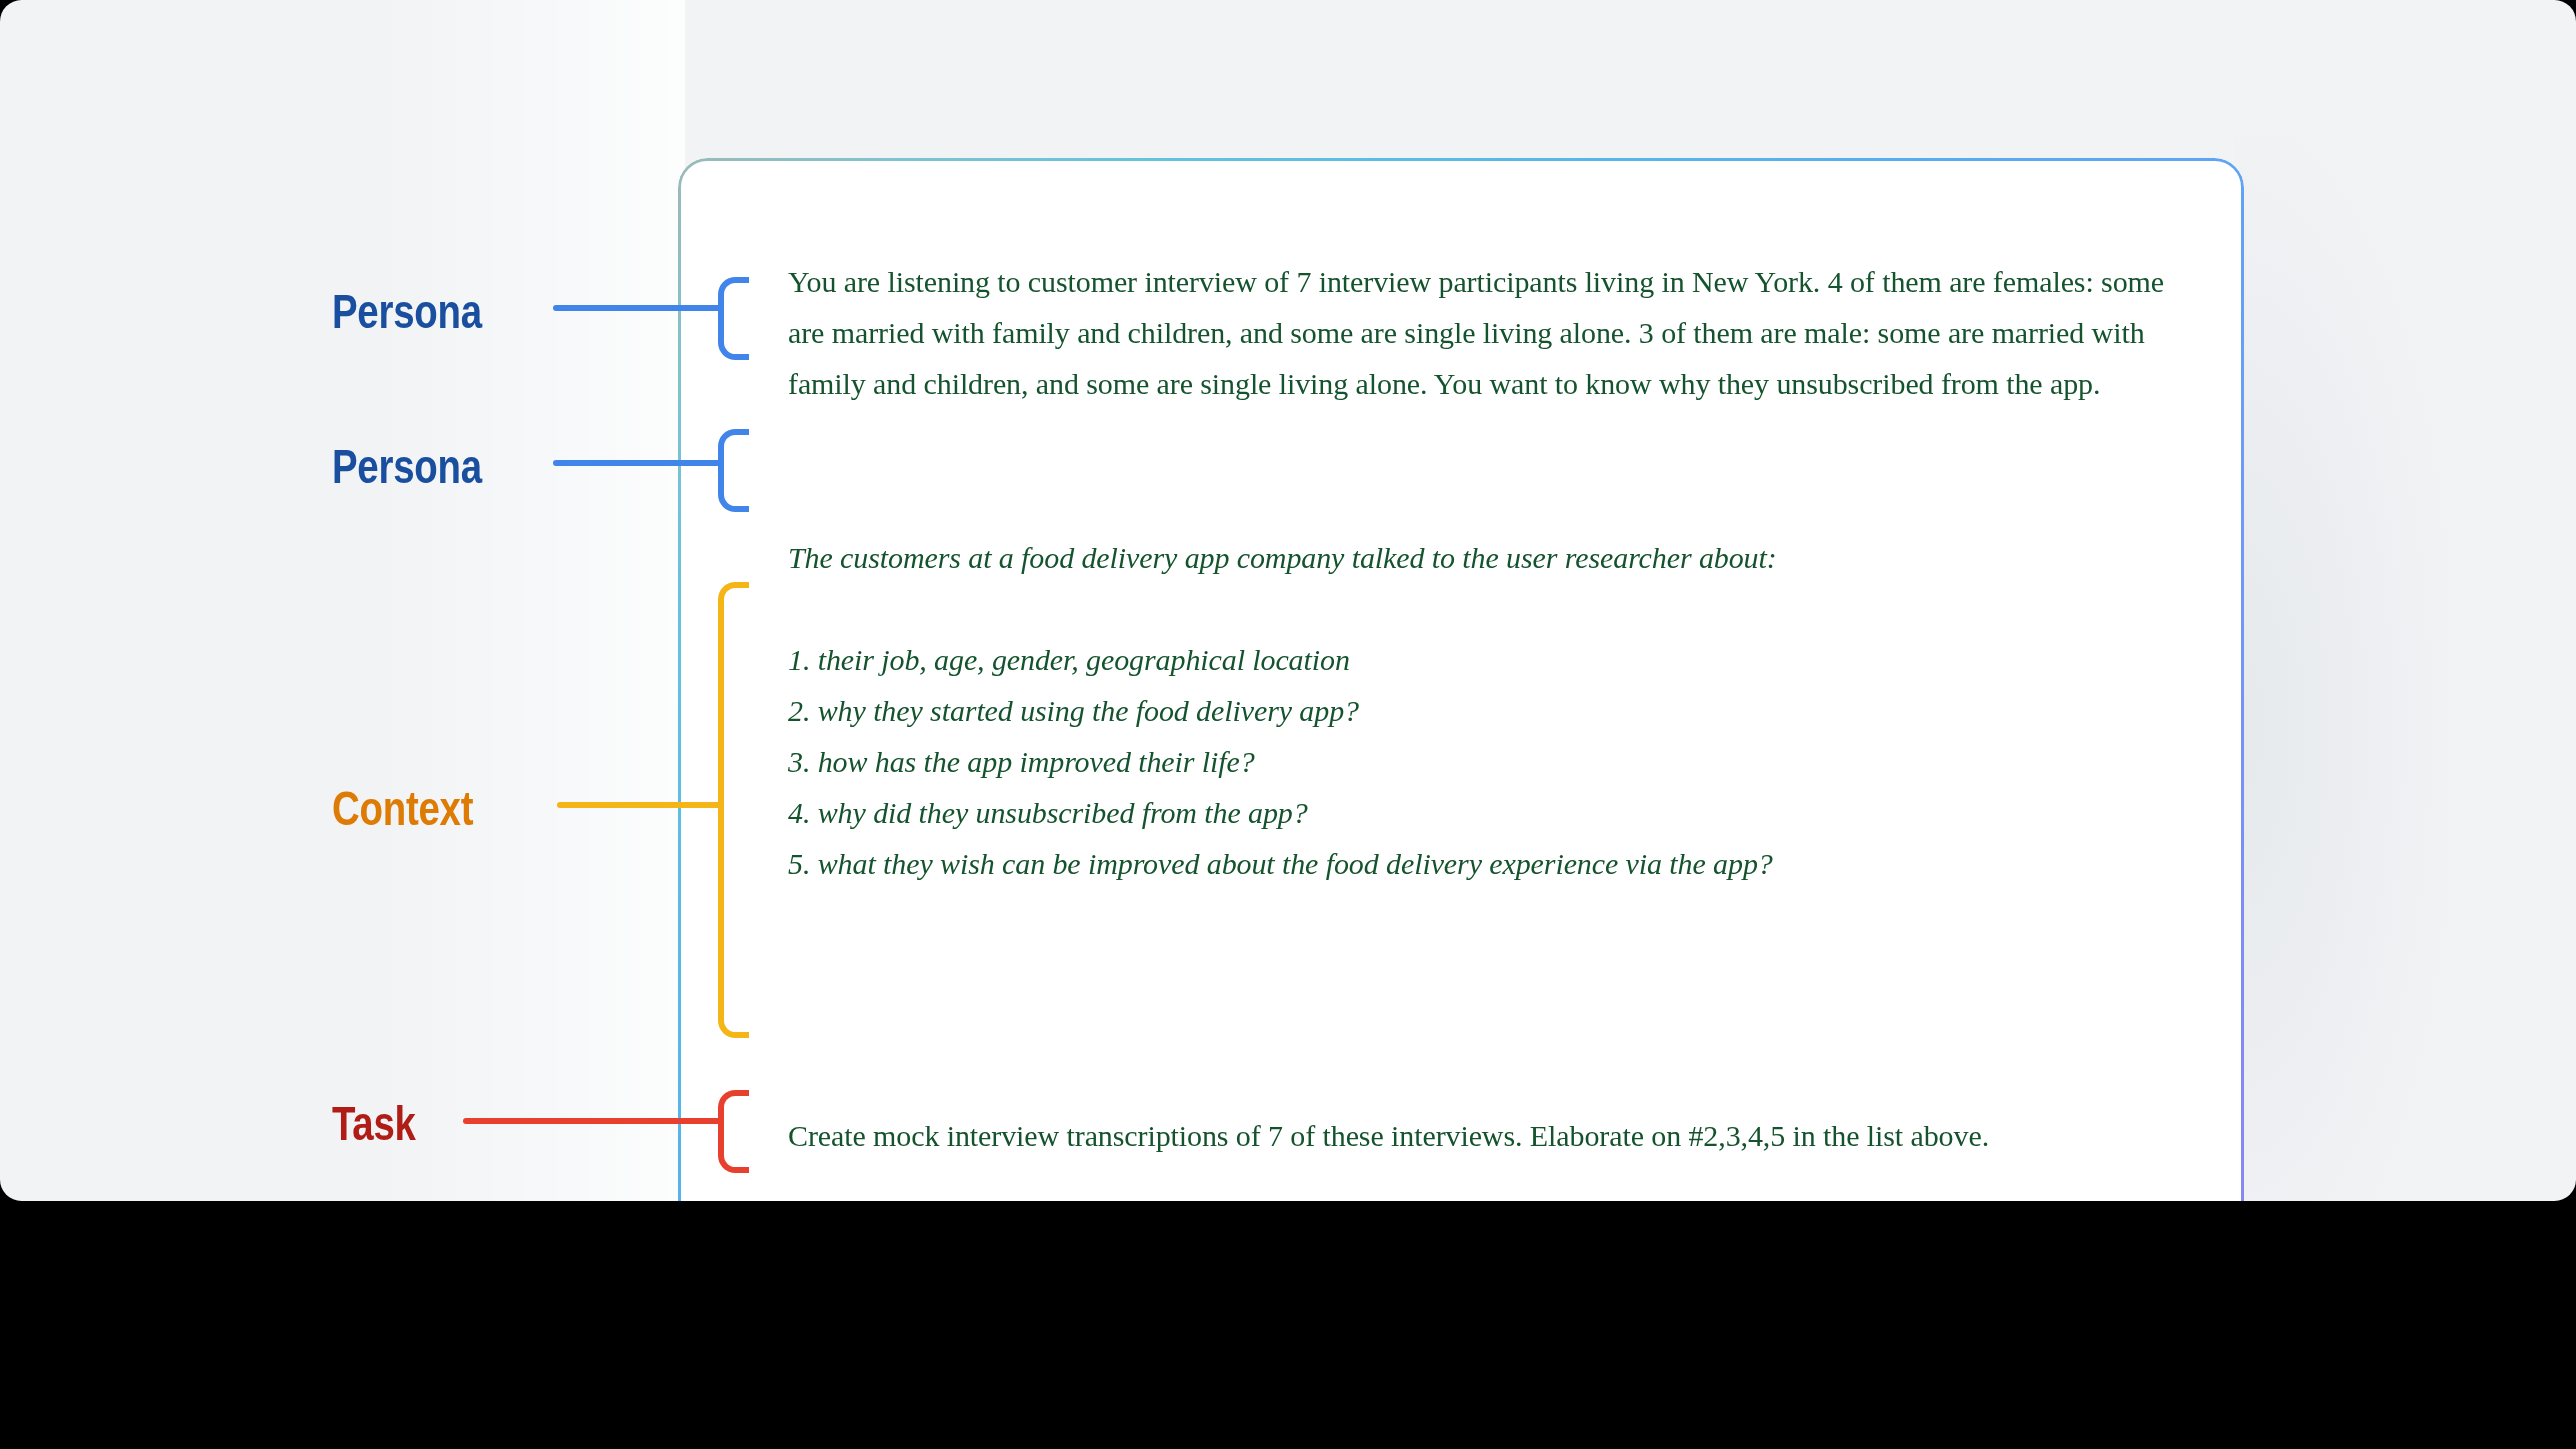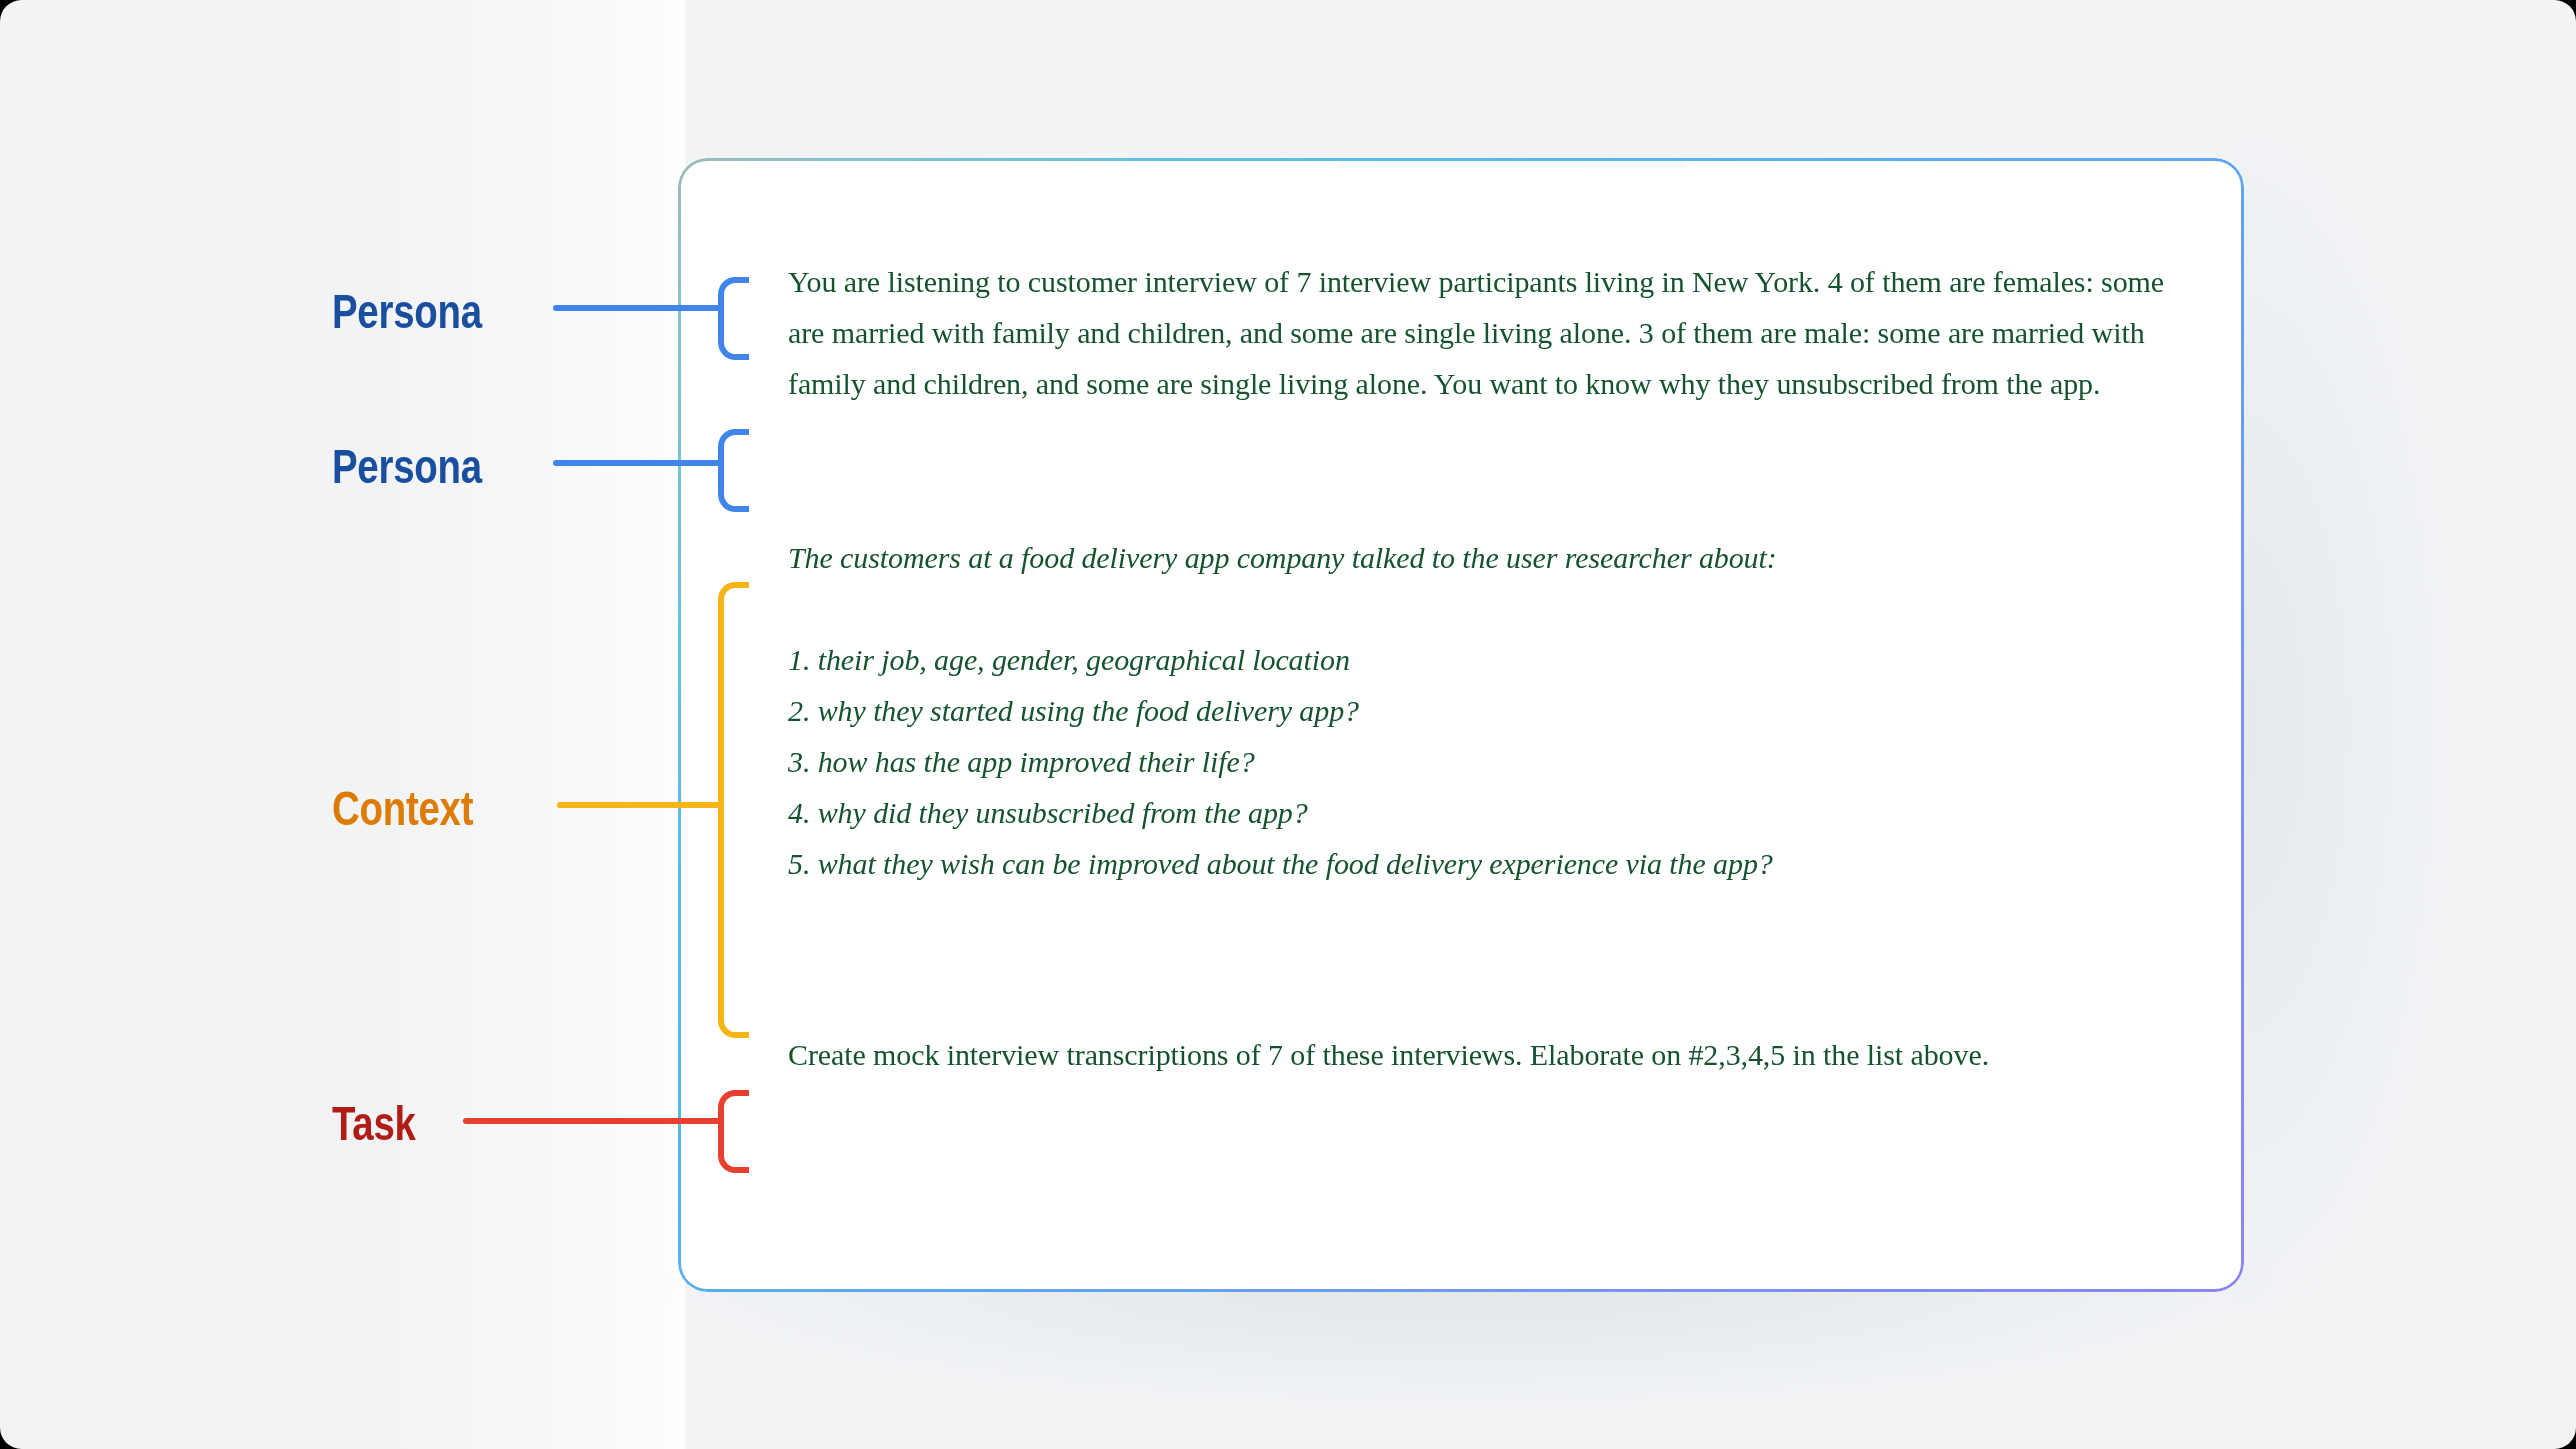--- a/index.html
+++ b/index.html
@@ -10,21 +10,21 @@
   body {
     width: 2576px;
     height: 1449px;
     overflow: hidden;
   }
 
   
   #canvas {
     position: relative;
     width: 2576px;
-    height: 1449px;
+    height: 1201px;
     background: #F1F3F5;
     border-radius: 21.5px;
     overflow: hidden;
     font-family: "Liberation Sans", sans-serif;
   }
 
   
   .bg-shade {
     position: absolute;
     pointer-events: none;
@@ -89,21 +89,21 @@
     left: 788px;
     font-family: "Liberation Serif", serif;
     font-size: 30px;
     line-height: 51px;
     color: #14532d;
     letter-spacing: -0.1px;
     white-space: pre-wrap;
   }
   #para-persona  { top: 256px;  width: 1392px; }
   #para-context  { top: 532px;  width: 1399px; font-style: italic; }
-  #para-task     { top: 1029px; width: 1382px; }
+  #para-task     { top: 1110px; width: 1382px; }
 
   
   .ann-label {
     position: absolute;
     font-family: "Liberation Sans", sans-serif;
     font-weight: 700;
     font-size: 48px;
     line-height: 48px;
     letter-spacing: -0.3px;
     transform: scaleX(0.80);

